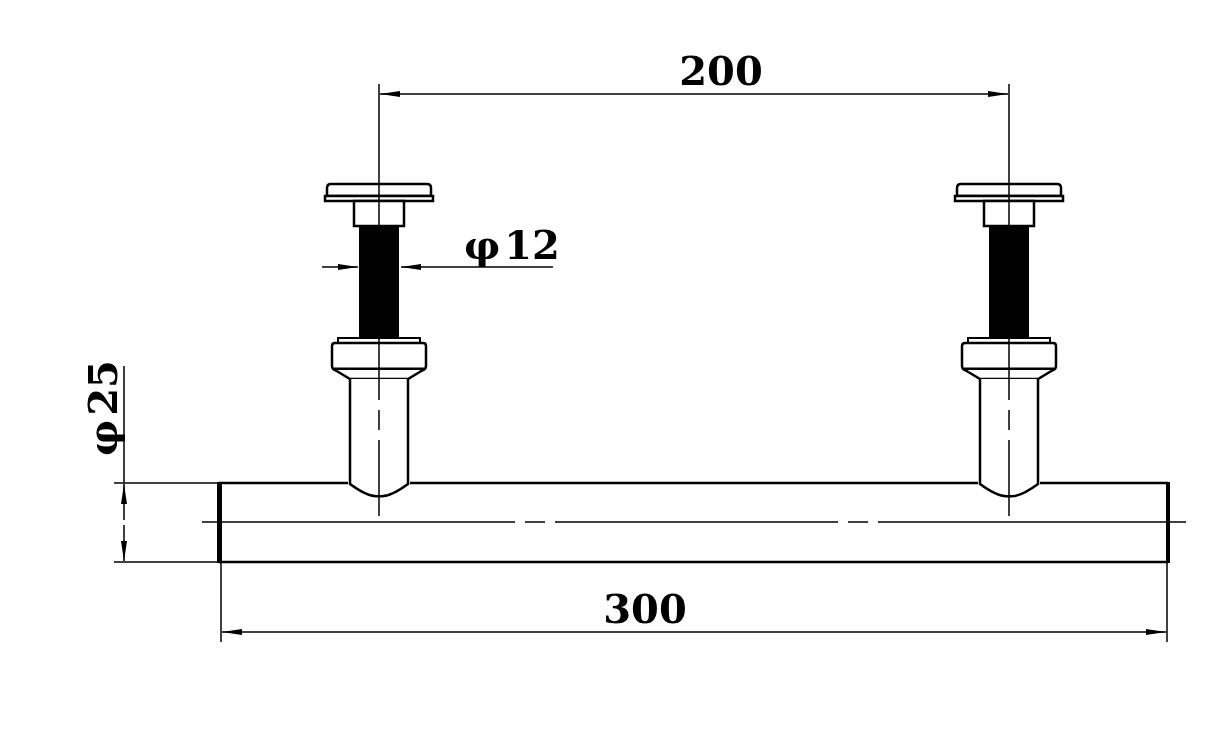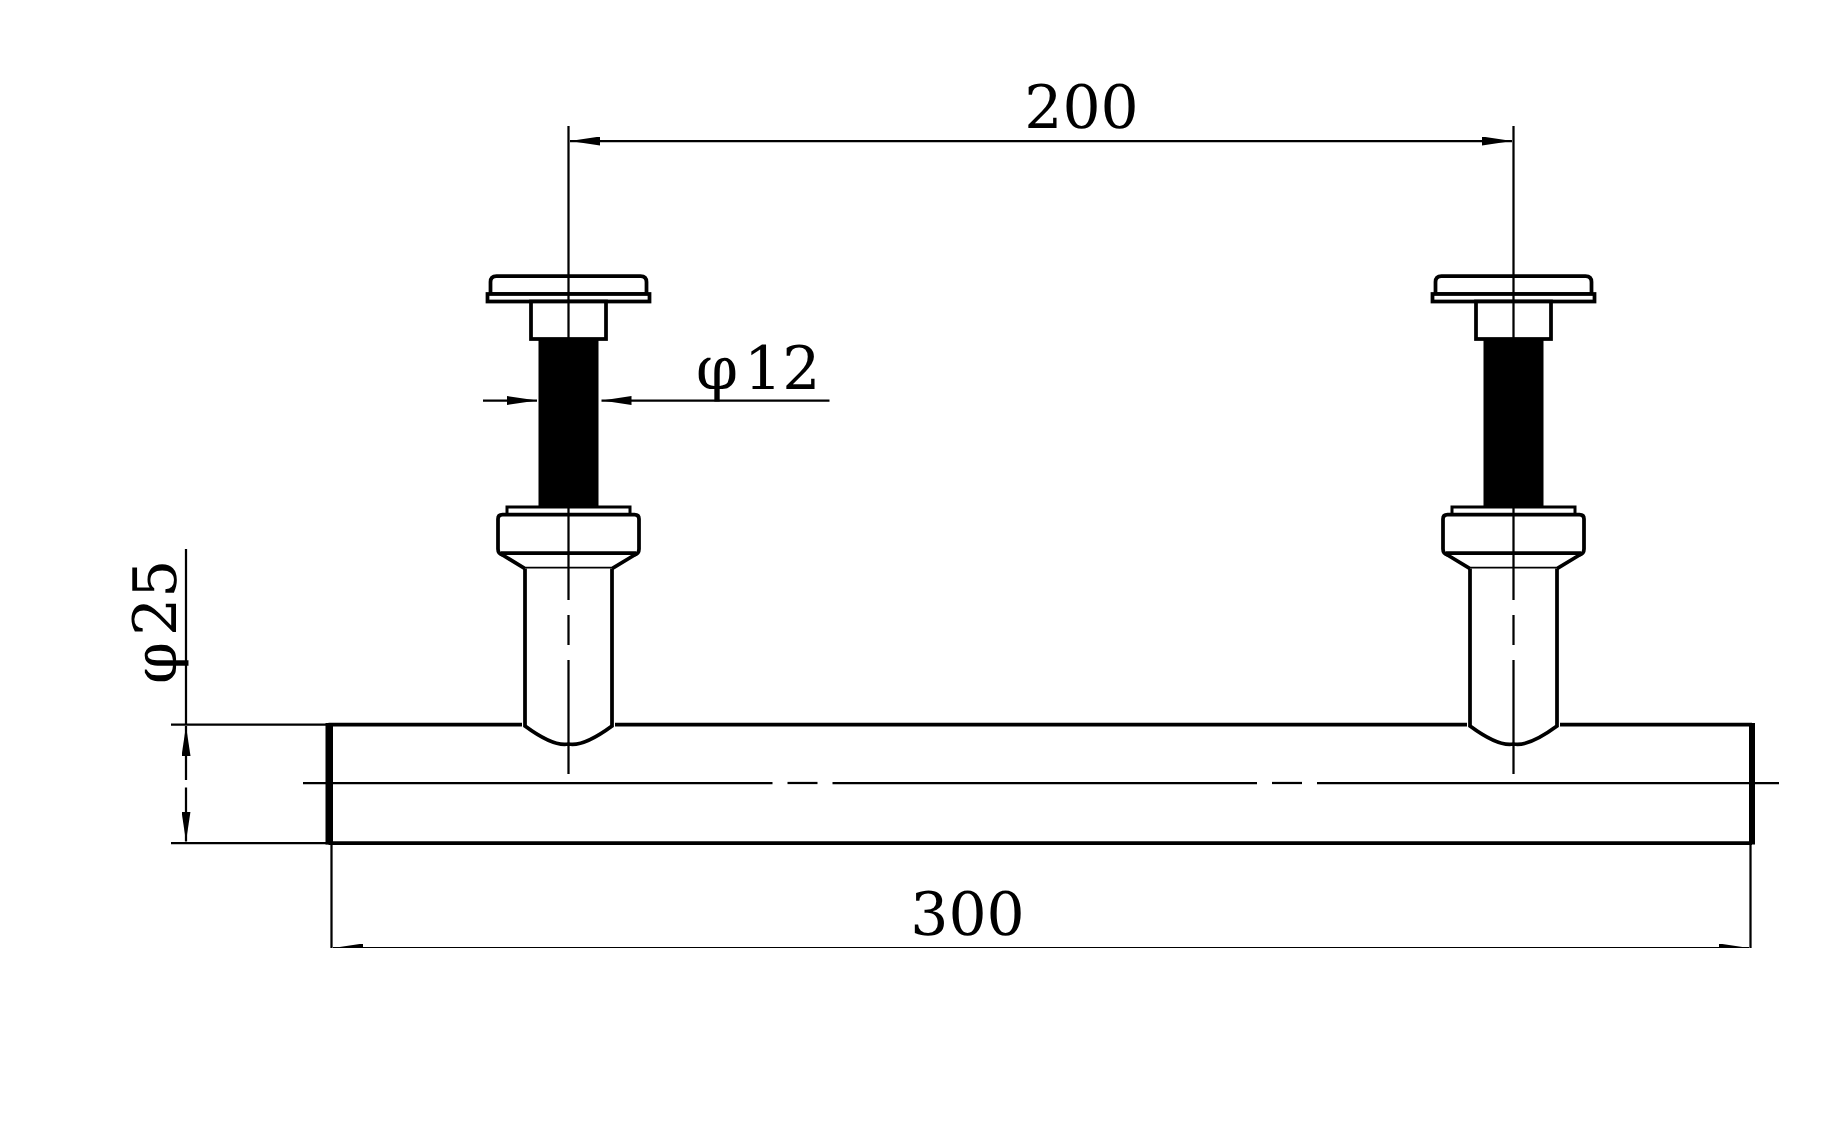--- a/index.html
+++ b/index.html
@@ -1,16 +1,16 @@
 <!DOCTYPE html>
 <html><head>
 <meta charset="utf-8">
 <style>
   html,body{margin:0;padding:0;background:#ffffff;}
-  #canvas{position:relative;width:1226px;height:632px;background:#ffffff;overflow:hidden;}
+  #canvas{position:relative;width:1226px;height:750px;background:#ffffff;overflow:hidden;font-weight:bold;}
   svg{position:absolute;left:0;top:0;}
   .dimtext{font-family:"DejaVu Serif","Liberation Serif",serif;font-size:40px;fill:#000;}
 </style>
 </head>
 <body>
 
 <div id="canvas">
 <svg width="1226" height="750" viewBox="0 0 1226 750">
   <defs>
     <marker id="arrowEnd" viewBox="0 0 20 6" refX="20" refY="3" markerWidth="20" markerHeight="6" orient="auto" markerUnits="userSpaceOnUse">

